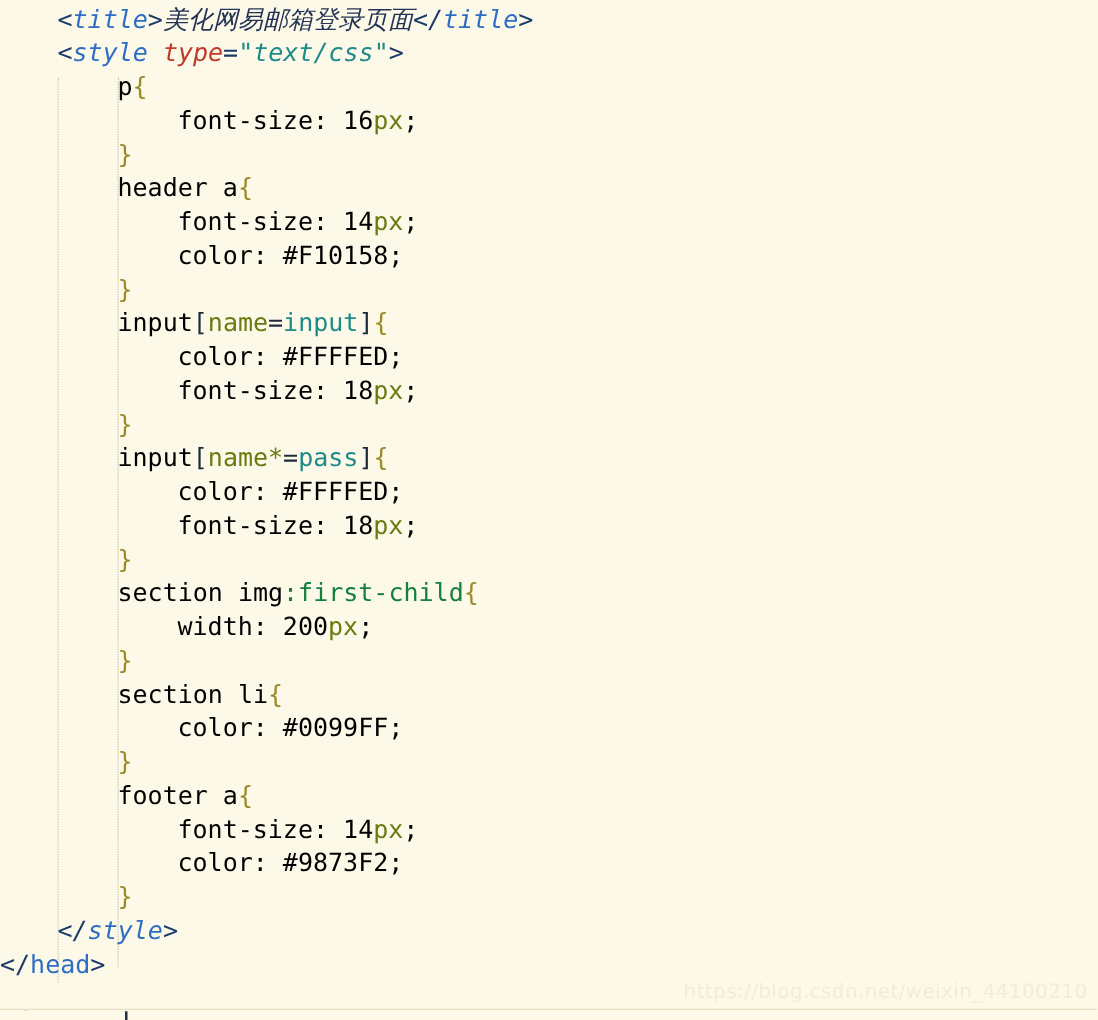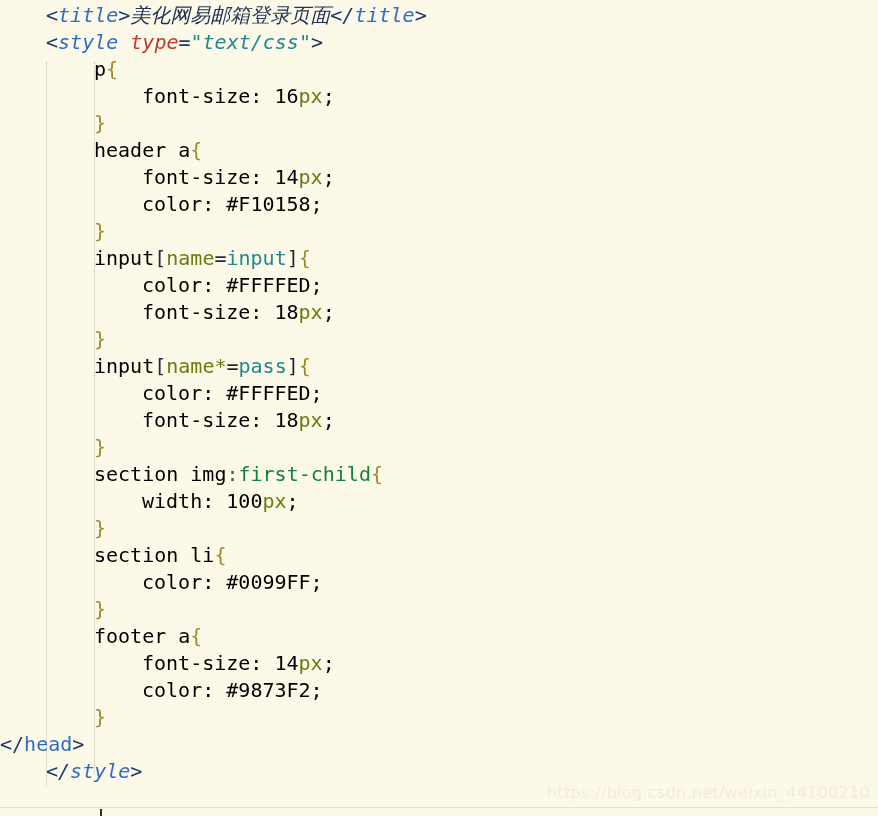--- a/index.html
+++ b/index.html
@@ -134,31 +134,31 @@
       <div class="line i2"><span class="tok-brace">}</span></div>
       <div class="line i2"><span class="tok-selector">input</span><span class="tok-bracket">[</span><span class="tok-attrname">name</span><span class="tok-bracket">=</span><span class="tok-string">input</span><span class="tok-bracket">]</span><span class="tok-brace">{</span></div>
       <div class="line i3"><span class="tok-property">color:</span><span class="tok-property"> </span><span class="tok-number">#FFFFED</span><span class="tok-semicolon">;</span></div>
       <div class="line i3"><span class="tok-property">font-size:</span><span class="tok-property"> </span><span class="tok-number">18</span><span class="tok-unit">px</span><span class="tok-semicolon">;</span></div>
       <div class="line i2"><span class="tok-brace">}</span></div>
       <div class="line i2"><span class="tok-selector">input</span><span class="tok-bracket">[</span><span class="tok-attrname">name*</span><span class="tok-bracket">=</span><span class="tok-string">pass</span><span class="tok-bracket">]</span><span class="tok-brace">{</span></div>
       <div class="line i3"><span class="tok-property">color:</span><span class="tok-property"> </span><span class="tok-number">#FFFFED</span><span class="tok-semicolon">;</span></div>
       <div class="line i3"><span class="tok-property">font-size:</span><span class="tok-property"> </span><span class="tok-number">18</span><span class="tok-unit">px</span><span class="tok-semicolon">;</span></div>
       <div class="line i2"><span class="tok-brace">}</span></div>
       <div class="line i2"><span class="tok-selector">section img</span><span class="tok-pseudo">:first-child</span><span class="tok-brace">{</span></div>
-      <div class="line i3"><span class="tok-property">width:</span><span class="tok-property"> </span><span class="tok-number">100</span><span class="tok-unit">px</span><span class="tok-semicolon">;</span></div>
+      <div class="line i3"><span class="tok-property">width:</span><span class="tok-property"> </span><span class="tok-number">200</span><span class="tok-unit">px</span><span class="tok-semicolon">;</span></div>
       <div class="line i2"><span class="tok-brace">}</span></div>
       <div class="line i2"><span class="tok-selector">section li</span><span class="tok-brace">{</span></div>
       <div class="line i3"><span class="tok-property">color:</span><span class="tok-property"> </span><span class="tok-number">#0099FF</span><span class="tok-semicolon">;</span></div>
       <div class="line i2"><span class="tok-brace">}</span></div>
       <div class="line i2"><span class="tok-selector">footer a</span><span class="tok-brace">{</span></div>
       <div class="line i3"><span class="tok-property">font-size:</span><span class="tok-property"> </span><span class="tok-number">14</span><span class="tok-unit">px</span><span class="tok-semicolon">;</span></div>
       <div class="line i3"><span class="tok-property">color:</span><span class="tok-property"> </span><span class="tok-number">#9873F2</span><span class="tok-semicolon">;</span></div>
       <div class="line i2"><span class="tok-brace">}</span></div>
+      <div class="line i1"><span class="tok-punct">&lt;/</span><span class="tok-tag">style</span><span class="tok-punct">&gt;</span></div>
       <div class="line i0"><span class="tok-punct">&lt;/</span><span class="tok-tag">head</span><span class="tok-punct">&gt;</span></div>
-      <div class="line i1"><span class="tok-punct">&lt;/</span><span class="tok-tag">style</span><span class="tok-punct">&gt;</span></div>
     </div>
 
   <div id="watermark">https://blog.csdn.net/weixin_44100210</div>
 
   <div id="bottom-strip">
     <div id="bottom-glyph">&lt;b</div>
     <div id="bottom-cursor"></div>
   </div>
 
 </div>

